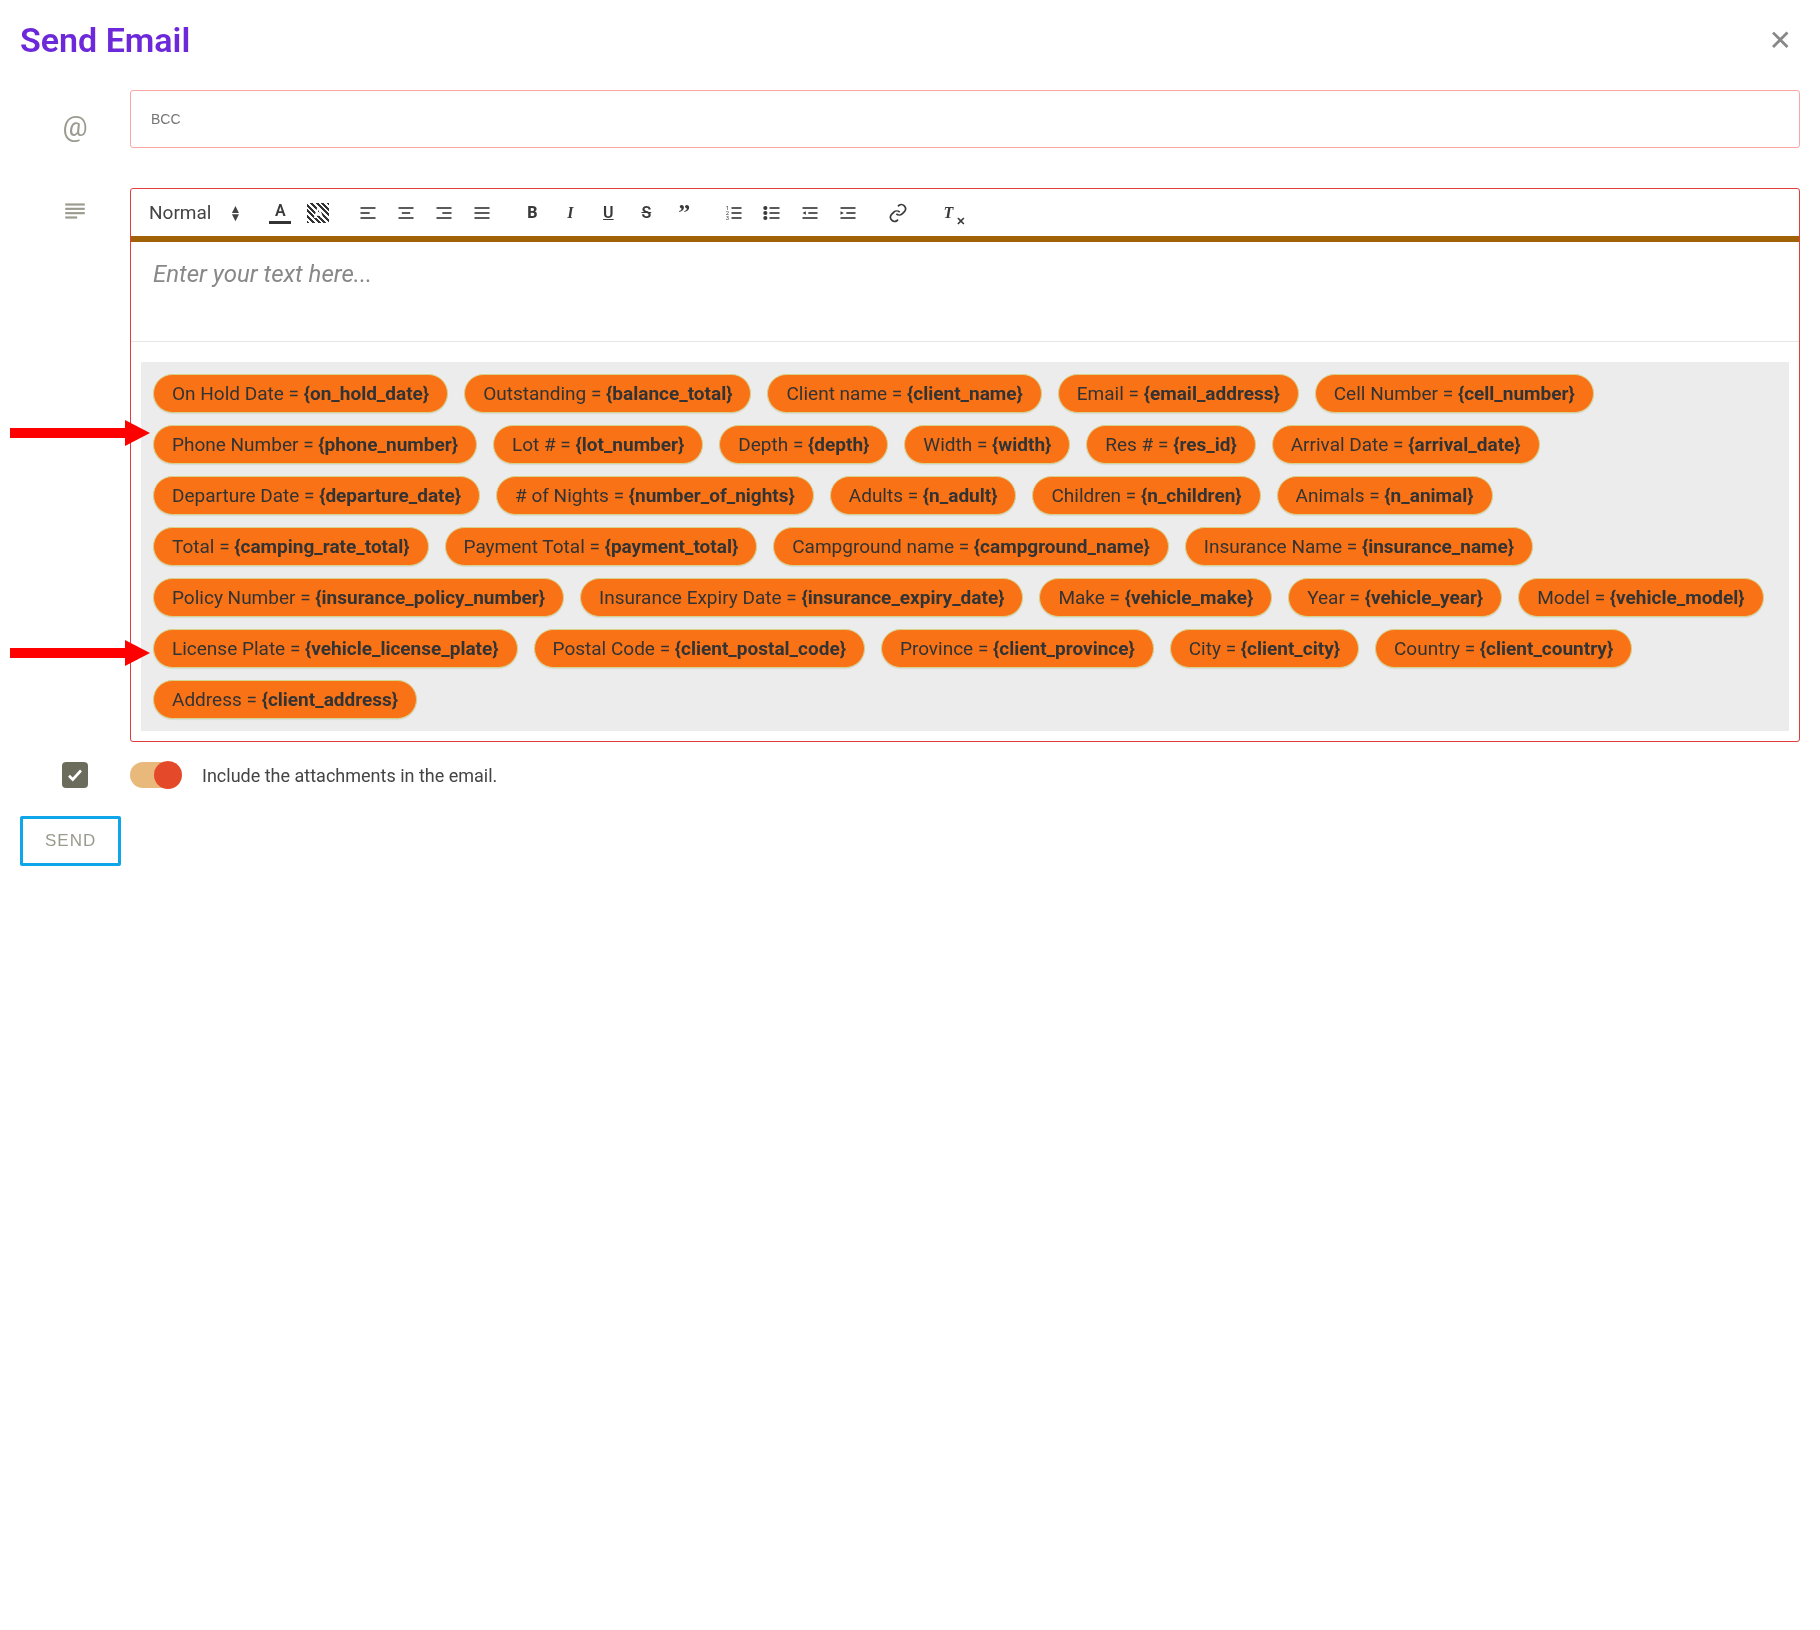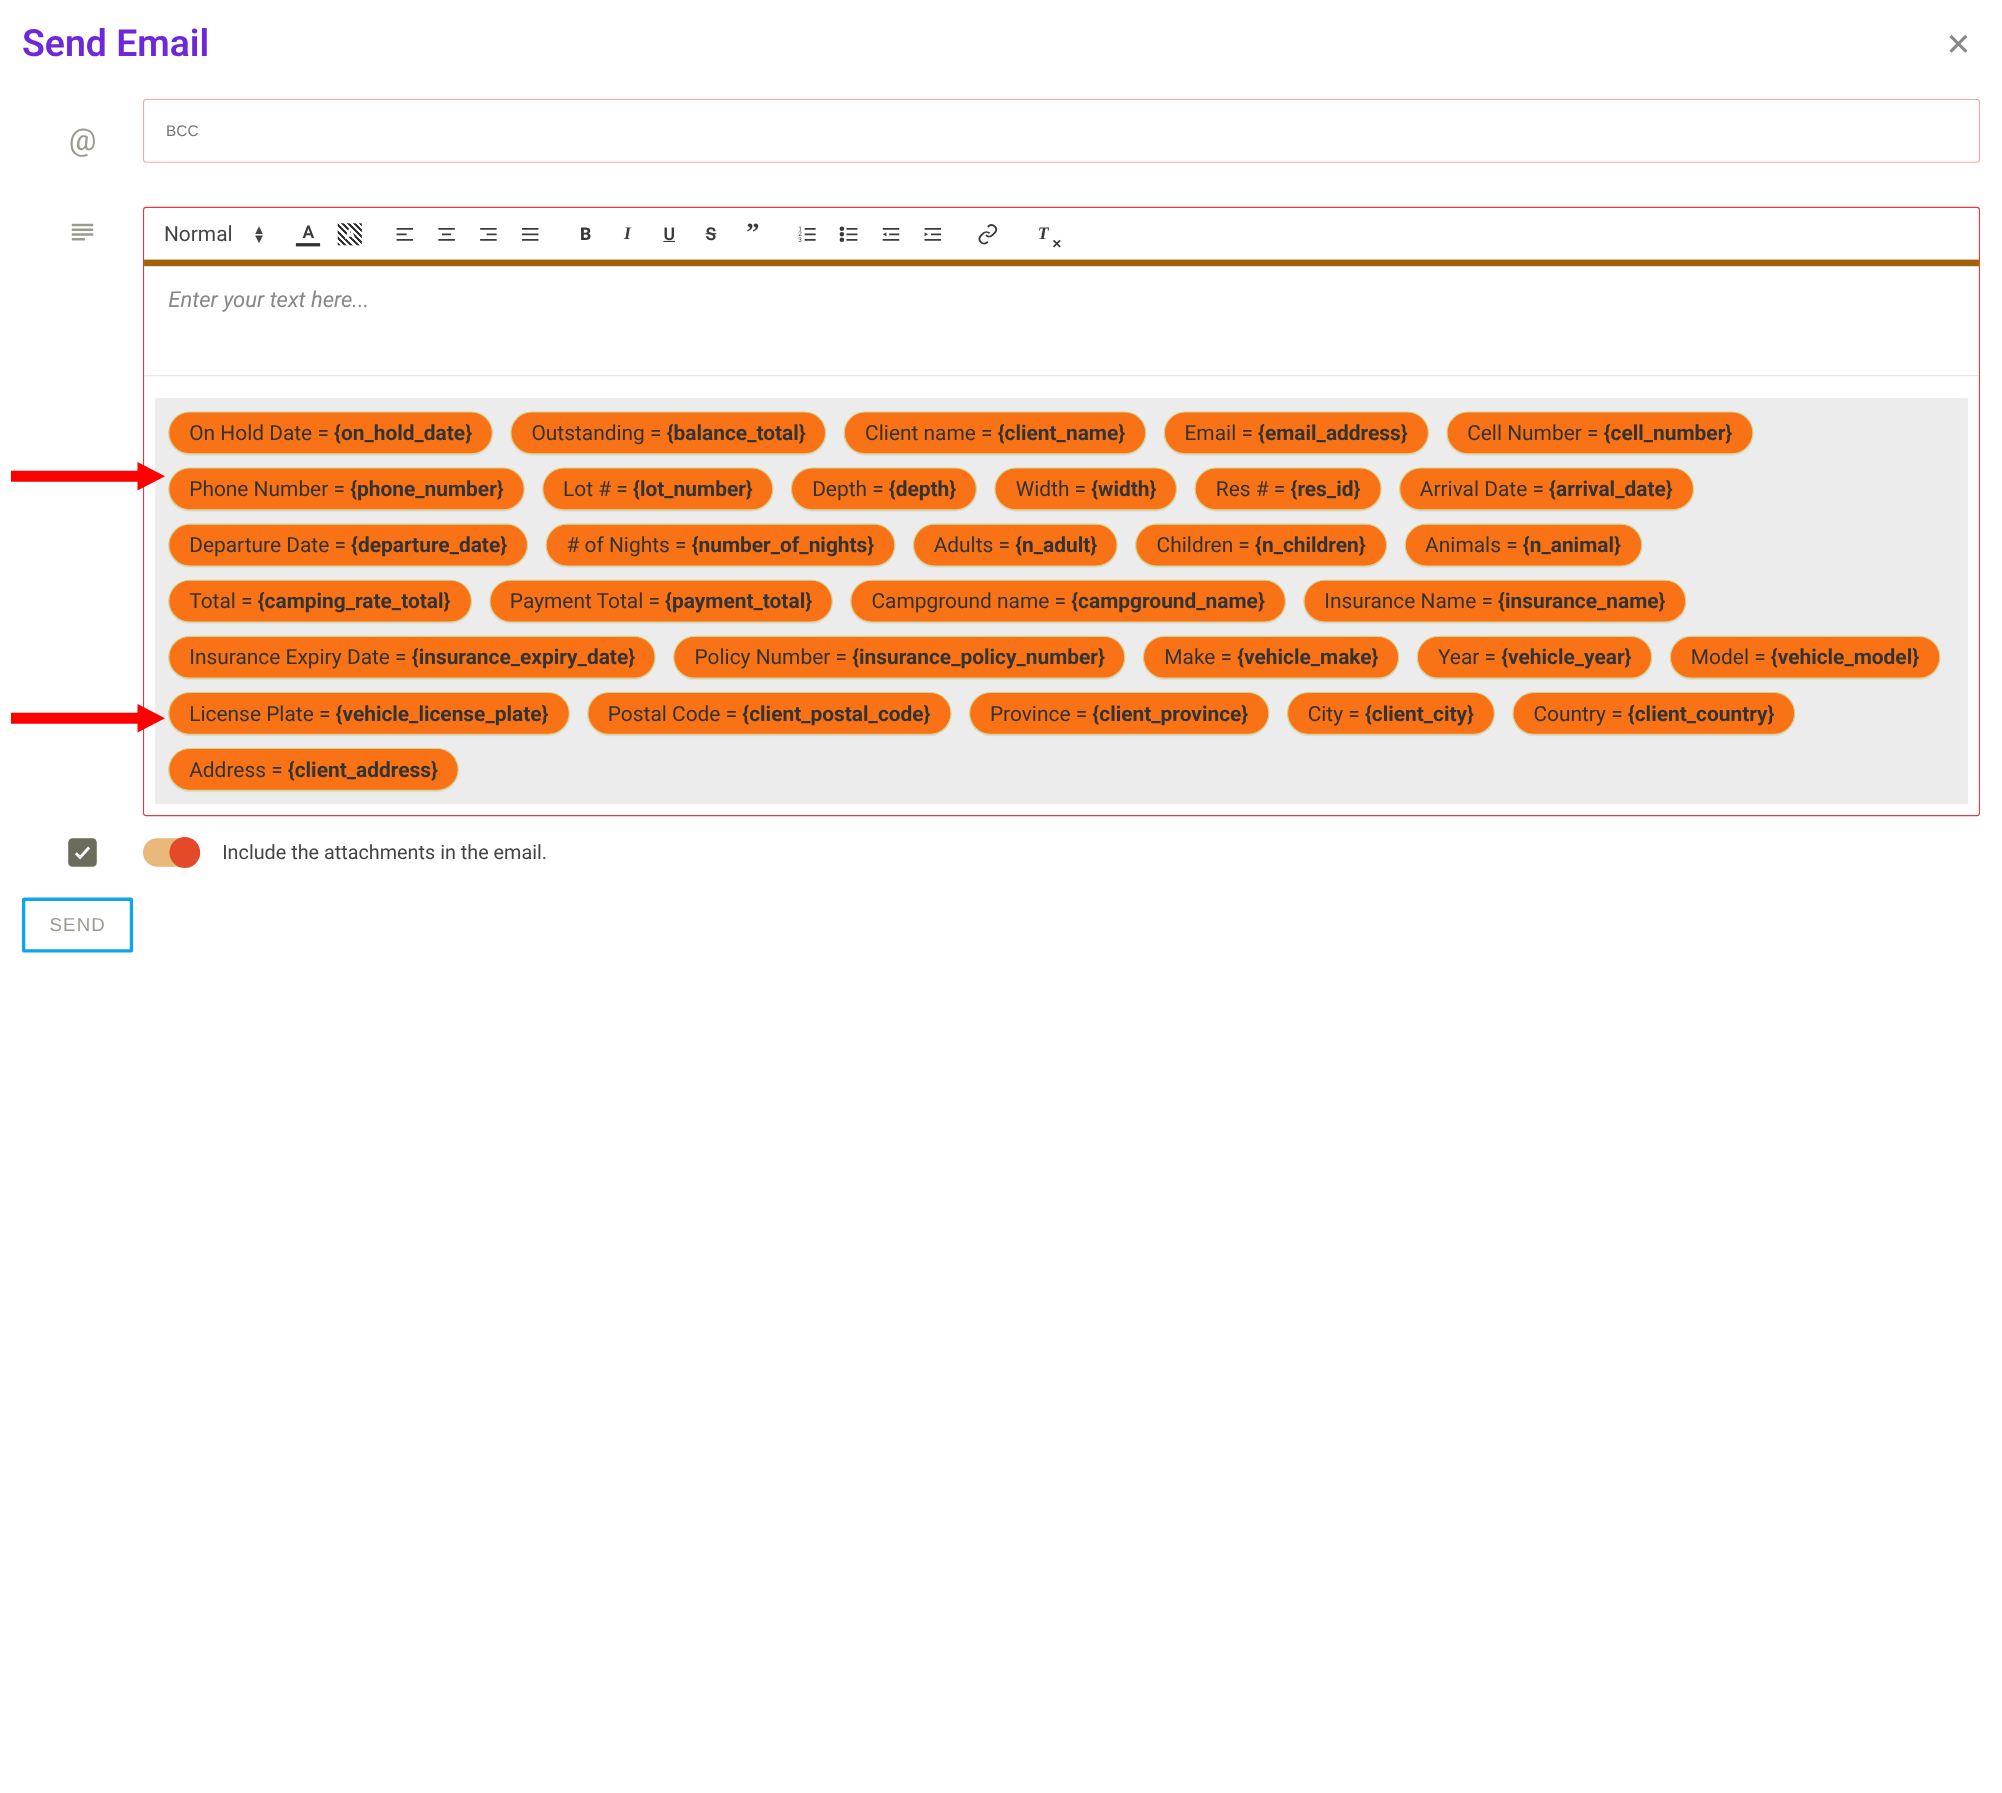--- a/index.html
+++ b/index.html
@@ -80,21 +80,21 @@
     display: inline-flex;
     align-items: center;
     justify-content: center;
     cursor: pointer;
     color: #3a3a3a;
   }
   .tb-btn svg { width: 20px; height: 20px; }
   .editor-body {
     padding: 18px 22px;
     min-height: 100px;
-    font-size: 20px;
+    font-size: 24px;
     color: #888;
     font-style: italic;
     border-bottom: 1px solid #e6e6e6;
   }
   .fields-panel {
     background: #ececec;
     padding: 12px;
     margin: 20px 10px 10px 10px;
   }
   .search-wrap {
@@ -345,22 +345,22 @@
             <div class="pill"><span>Arrival Date = </span><span class="var">{arrival_date}</span></div>
             <div class="pill"><span>Departure Date = </span><span class="var">{departure_date}</span></div>
             <div class="pill"><span># of Nights = </span><span class="var">{number_of_nights}</span></div>
             <div class="pill"><span>Adults = </span><span class="var">{n_adult}</span></div>
             <div class="pill"><span>Children = </span><span class="var">{n_children}</span></div>
             <div class="pill"><span>Animals = </span><span class="var">{n_animal}</span></div>
             <div class="pill"><span>Total = </span><span class="var">{camping_rate_total}</span></div>
             <div class="pill"><span>Payment Total = </span><span class="var">{payment_total}</span></div>
             <div class="pill"><span>Campground name = </span><span class="var">{campground_name}</span></div>
             <div class="pill"><span>Insurance Name = </span><span class="var">{insurance_name}</span></div>
+            <div class="pill"><span>Policy Number = </span><span class="var">{insurance_policy_number}</span></div>
             <div class="pill"><span>Insurance Expiry Date = </span><span class="var">{insurance_expiry_date}</span></div>
-            <div class="pill"><span>Policy Number = </span><span class="var">{insurance_policy_number}</span></div>
             <div class="pill"><span>Make = </span><span class="var">{vehicle_make}</span></div>
             <div class="pill"><span>Year = </span><span class="var">{vehicle_year}</span></div>
             <div class="pill"><span>Model = </span><span class="var">{vehicle_model}</span></div>
             <div class="pill"><span>License Plate = </span><span class="var">{vehicle_license_plate}</span></div>
             <div class="pill"><span>Postal Code = </span><span class="var">{client_postal_code}</span></div>
             <div class="pill"><span>Province = </span><span class="var">{client_province}</span></div>
             <div class="pill"><span>City = </span><span class="var">{client_city}</span></div>
             <div class="pill"><span>Country = </span><span class="var">{client_country}</span></div>
             <div class="pill"><span>Address = </span><span class="var">{client_address}</span></div>
           </div>

